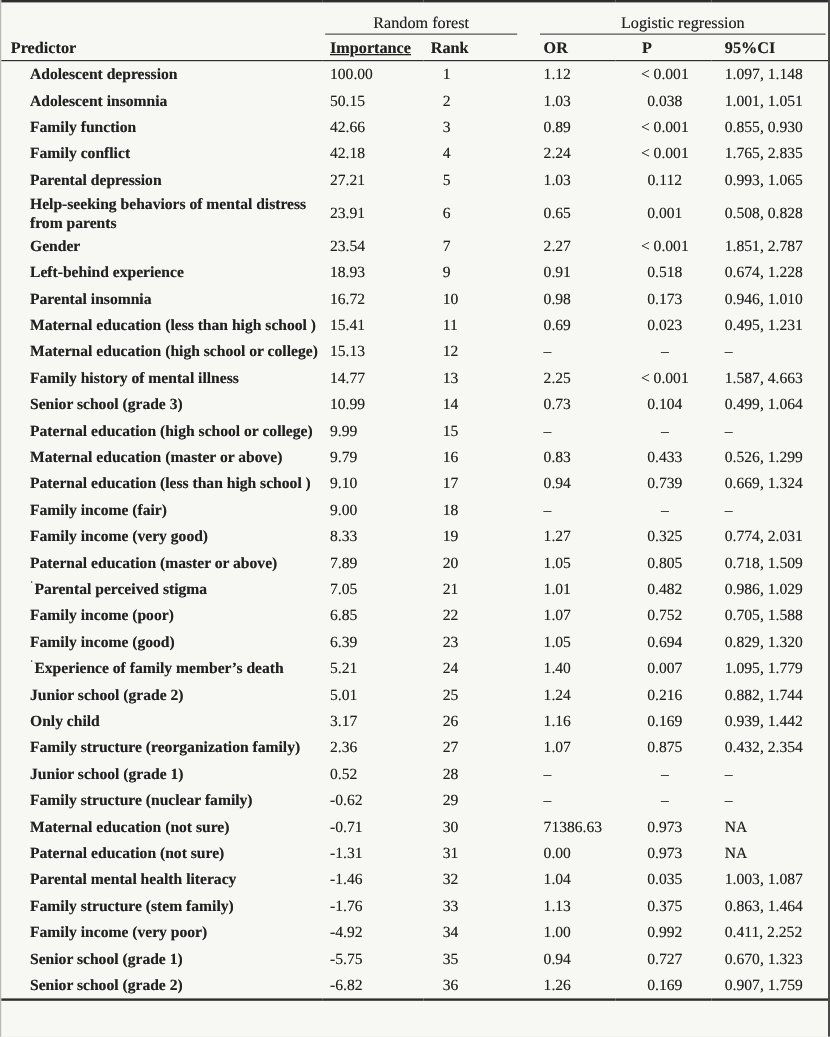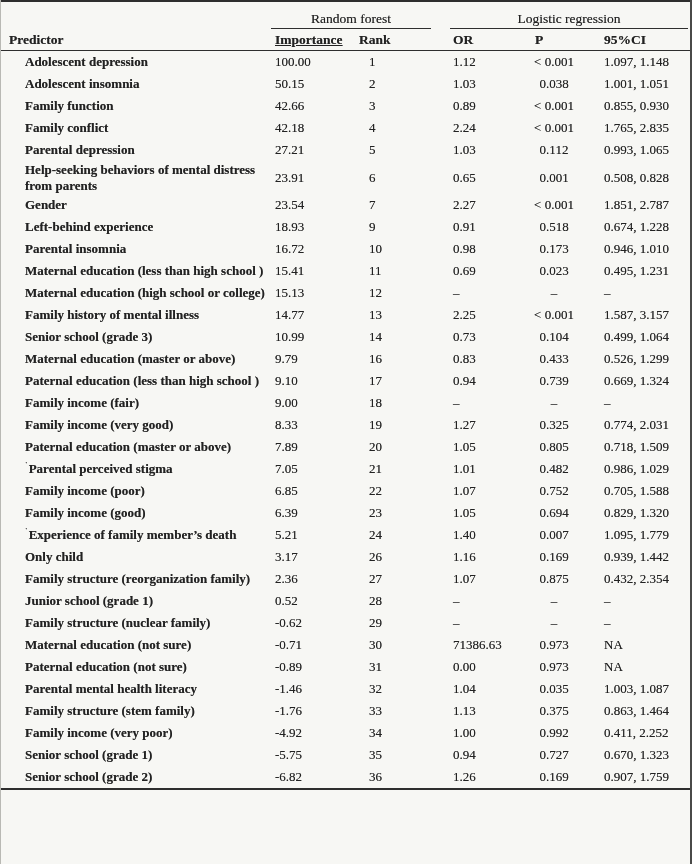--- a/index.html
+++ b/index.html
@@ -210,31 +210,39 @@
           <td class="b-or">–</td>
           <td class="b-p">–</td>
           <td class="b-ci">–</td>
         </tr>
         <tr>
           <td class="b-predictor">Family history of mental illness</td>
           <td class="b-importance">14.77</td>
           <td class="b-rank">13</td>
           <td class="b-or">2.25</td>
           <td class="b-p">&lt; 0.001</td>
-          <td class="b-ci">1.587, 3.157</td>
+          <td class="b-ci">1.587, 4.663</td>
         </tr>
         <tr>
           <td class="b-predictor">Senior school (grade 3)</td>
           <td class="b-importance">10.99</td>
           <td class="b-rank">14</td>
           <td class="b-or">0.73</td>
           <td class="b-p">0.104</td>
           <td class="b-ci">0.499, 1.064</td>
         </tr>
         <tr>
+          <td class="b-predictor">Paternal education (high school or college)</td>
+          <td class="b-importance">9.99</td>
+          <td class="b-rank">15</td>
+          <td class="b-or">–</td>
+          <td class="b-p">–</td>
+          <td class="b-ci">–</td>
+        </tr>
+        <tr>
           <td class="b-predictor">Maternal education (master or above)</td>
           <td class="b-importance">9.79</td>
           <td class="b-rank">16</td>
           <td class="b-or">0.83</td>
           <td class="b-p">0.433</td>
           <td class="b-ci">0.526, 1.299</td>
         </tr>
         <tr>
           <td class="b-predictor">Paternal education (less than high school )</td>
           <td class="b-importance">9.10</td>
@@ -293,20 +301,28 @@
         </tr>
         <tr>
           <td class="b-predictor"><sup class="mark">˙</sup>Experience of family member’s death</td>
           <td class="b-importance">5.21</td>
           <td class="b-rank">24</td>
           <td class="b-or">1.40</td>
           <td class="b-p">0.007</td>
           <td class="b-ci">1.095, 1.779</td>
         </tr>
         <tr>
+          <td class="b-predictor">Junior school (grade 2)</td>
+          <td class="b-importance">5.01</td>
+          <td class="b-rank">25</td>
+          <td class="b-or">1.24</td>
+          <td class="b-p">0.216</td>
+          <td class="b-ci">0.882, 1.744</td>
+        </tr>
+        <tr>
           <td class="b-predictor">Only child</td>
           <td class="b-importance">3.17</td>
           <td class="b-rank">26</td>
           <td class="b-or">1.16</td>
           <td class="b-p">0.169</td>
           <td class="b-ci">0.939, 1.442</td>
         </tr>
         <tr>
           <td class="b-predictor">Family structure (reorganization family)</td>
           <td class="b-importance">2.36</td>
@@ -334,21 +350,21 @@
         <tr>
           <td class="b-predictor">Maternal education (not sure)</td>
           <td class="b-importance">-0.71</td>
           <td class="b-rank">30</td>
           <td class="b-or">71386.63</td>
           <td class="b-p">0.973</td>
           <td class="b-ci">NA</td>
         </tr>
         <tr>
           <td class="b-predictor">Paternal education (not sure)</td>
-          <td class="b-importance">-0.89</td>
+          <td class="b-importance">-1.31</td>
           <td class="b-rank">31</td>
           <td class="b-or">0.00</td>
           <td class="b-p">0.973</td>
           <td class="b-ci">NA</td>
         </tr>
         <tr>
           <td class="b-predictor">Parental mental health literacy</td>
           <td class="b-importance">-1.46</td>
           <td class="b-rank">32</td>
           <td class="b-or">1.04</td>

